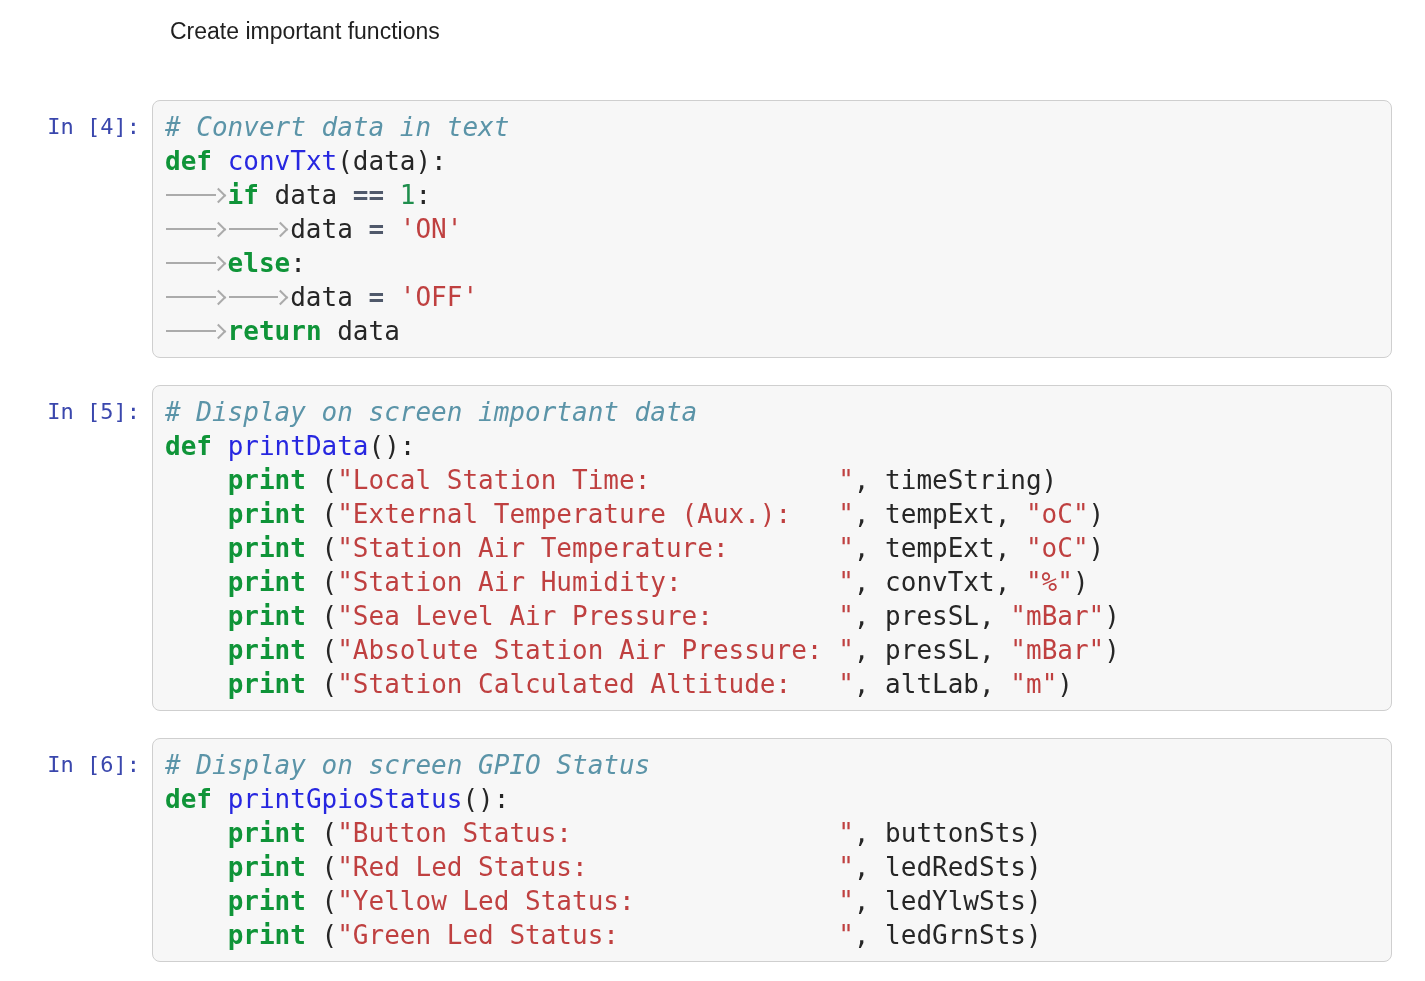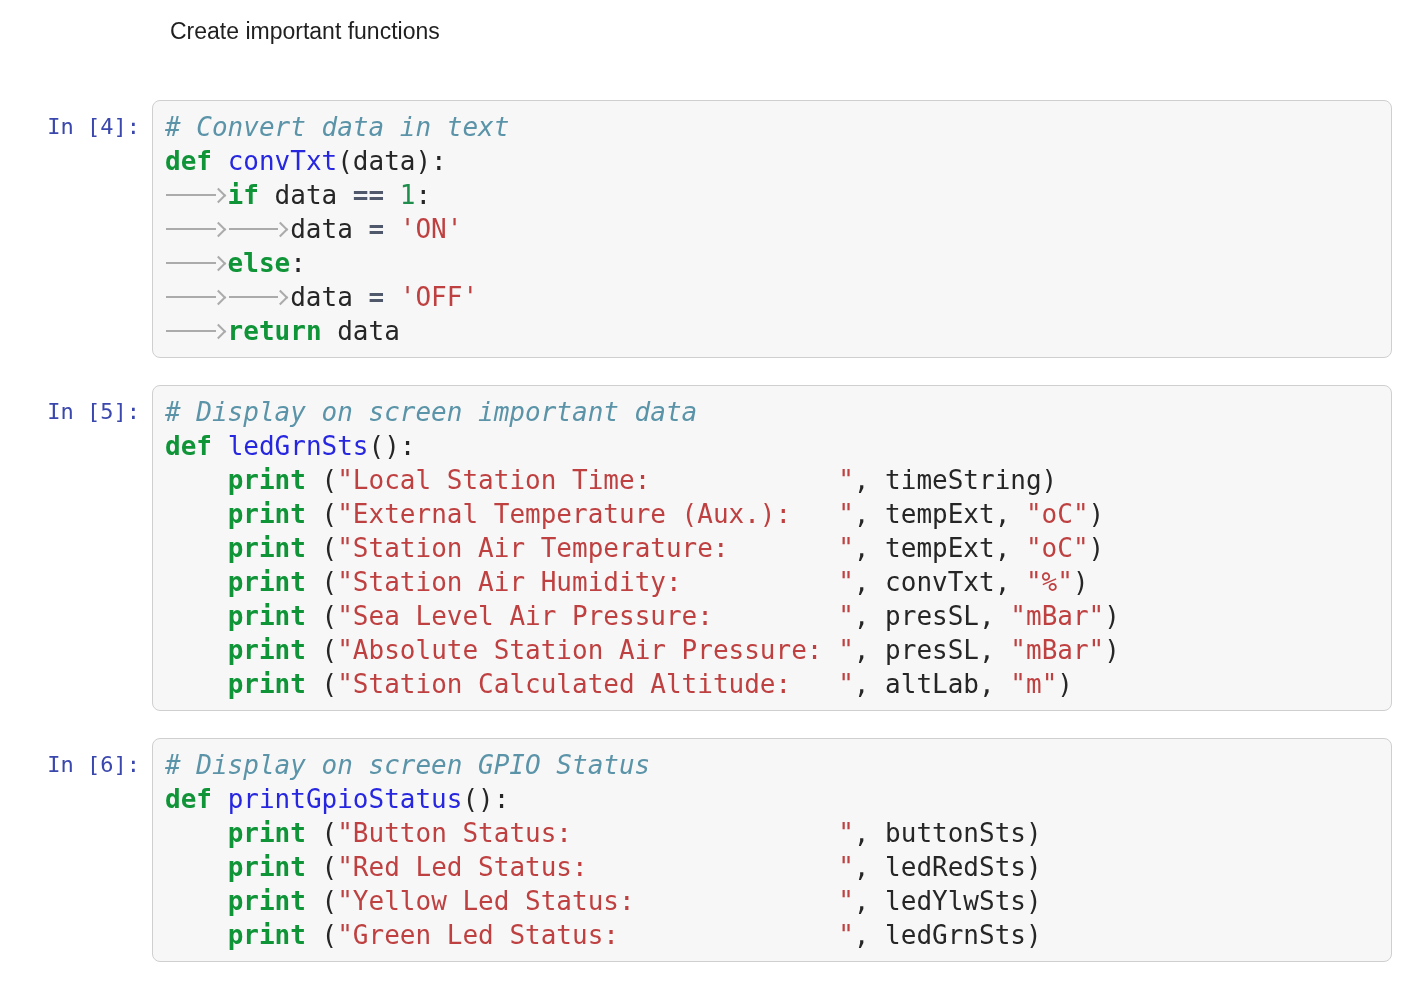--- a/index.html
+++ b/index.html
@@ -111,21 +111,21 @@
 <span><span class="tab"></span><span class="tok-k">if</span><span class="tok-p"> data </span><span class="tok-o">==</span><span class="tok-p"> </span><span class="tok-mi">1</span><span class="tok-p">:</span></span>
 <span><span class="tab"></span><span class="tab"></span><span class="tok-p">data </span><span class="tok-o">=</span><span class="tok-p"> </span><span class="tok-s">'ON'</span></span>
 <span><span class="tab"></span><span class="tok-k">else</span><span class="tok-p">:</span></span>
 <span><span class="tab"></span><span class="tab"></span><span class="tok-p">data </span><span class="tok-o">=</span><span class="tok-p"> </span><span class="tok-s">'OFF'</span></span>
 <span><span class="tab"></span><span class="tok-k">return</span><span class="tok-p"> data</span></span>
 </pre>
       </div>
       <div class="cell-row">
         <div class="prompt">In [5]:</div>
         <pre class="code-box"><span><span class="tok-c"># Display on screen important data</span></span>
-<span><span class="tok-k">def</span><span class="tok-p"> </span><span class="tok-nf">ledGrnSts</span><span class="tok-p">():</span></span>
+<span><span class="tok-k">def</span><span class="tok-p"> </span><span class="tok-nf">printData</span><span class="tok-p">():</span></span>
 <span><span class="tok-p">    </span><span class="tok-k">print</span><span class="tok-p"> (</span><span class="tok-s">"Local Station Time:            "</span><span class="tok-p">, timeString)</span></span>
 <span><span class="tok-p">    </span><span class="tok-k">print</span><span class="tok-p"> (</span><span class="tok-s">"External Temperature (Aux.):   "</span><span class="tok-p">, tempExt, </span><span class="tok-s">"oC"</span><span class="tok-p">)</span></span>
 <span><span class="tok-p">    </span><span class="tok-k">print</span><span class="tok-p"> (</span><span class="tok-s">"Station Air Temperature:       "</span><span class="tok-p">, tempExt, </span><span class="tok-s">"oC"</span><span class="tok-p">)</span></span>
 <span><span class="tok-p">    </span><span class="tok-k">print</span><span class="tok-p"> (</span><span class="tok-s">"Station Air Humidity:          "</span><span class="tok-p">, convTxt, </span><span class="tok-s">"%"</span><span class="tok-p">)</span></span>
 <span><span class="tok-p">    </span><span class="tok-k">print</span><span class="tok-p"> (</span><span class="tok-s">"Sea Level Air Pressure:        "</span><span class="tok-p">, presSL, </span><span class="tok-s">"mBar"</span><span class="tok-p">)</span></span>
 <span><span class="tok-p">    </span><span class="tok-k">print</span><span class="tok-p"> (</span><span class="tok-s">"Absolute Station Air Pressure: "</span><span class="tok-p">, presSL, </span><span class="tok-s">"mBar"</span><span class="tok-p">)</span></span>
 <span><span class="tok-p">    </span><span class="tok-k">print</span><span class="tok-p"> (</span><span class="tok-s">"Station Calculated Altitude:   "</span><span class="tok-p">, altLab, </span><span class="tok-s">"m"</span><span class="tok-p">)</span></span>
 </pre>
       </div>
       <div class="cell-row">

